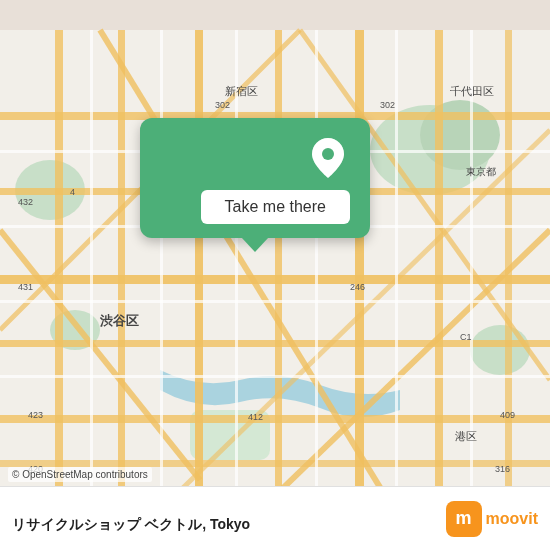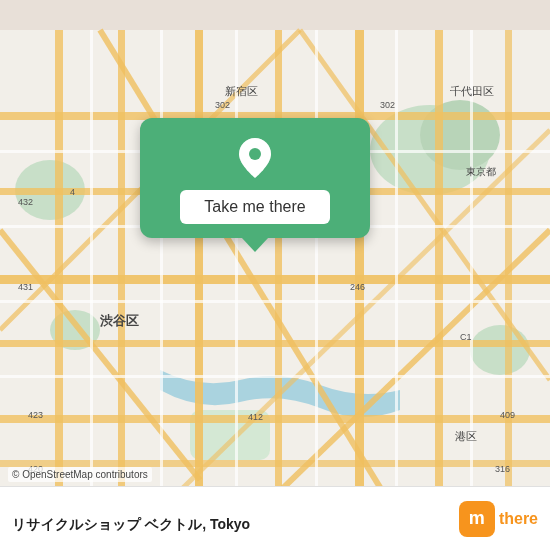--- a/index.html
+++ b/index.html
@@ -87,21 +87,21 @@
     
     .popup-card {
       position: absolute;
       top: 118px;
       left: 140px;
       width: 230px;
       background: #4caf78;
       border-radius: 12px;
       display: flex;
       flex-direction: column;
-      align-items: center;
+      align-items: flex-end;
       padding: 18px 20px 14px;
       z-index: 10;
       box-shadow: 0 4px 12px rgba(0,0,0,0.25);
     }
 
     .popup-card::after {
       content: '';
       position: absolute;
       bottom: -14px;
       left: 50%;
@@ -230,17 +230,17 @@
     <div class="bottom-bar-text">
       <div class="place-name">
         <span>リサイクルショップ ベクトル</span>,
         <span>Tokyo</span>
       </div>
     </div>
     <div class="moovit-logo">
       <div class="moovit-icon">
         <span>m</span>
       </div>
-      <span class="moovit-text">there</span>
+      <span class="moovit-text">moovit</span>
     </div>
   </div>
 
 </div>
 
 </body></html>

